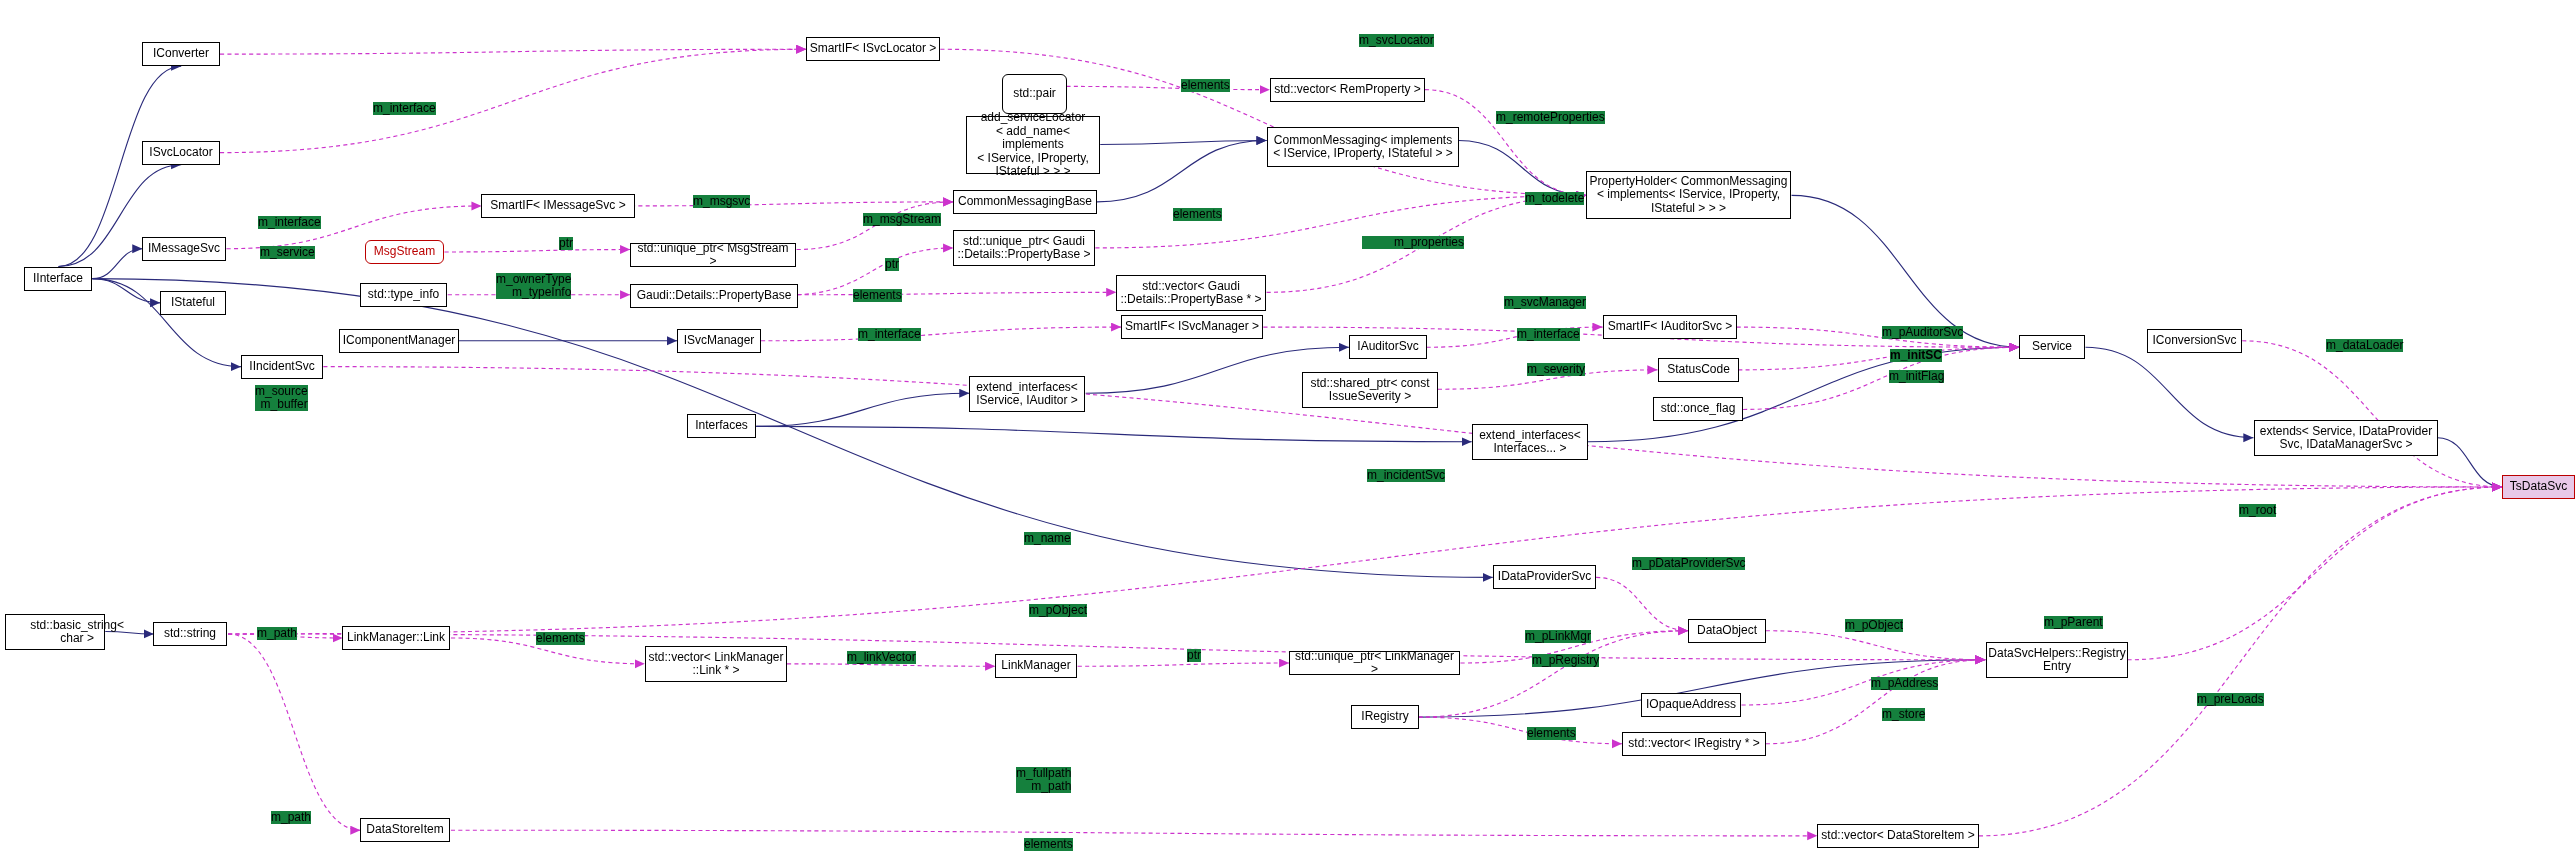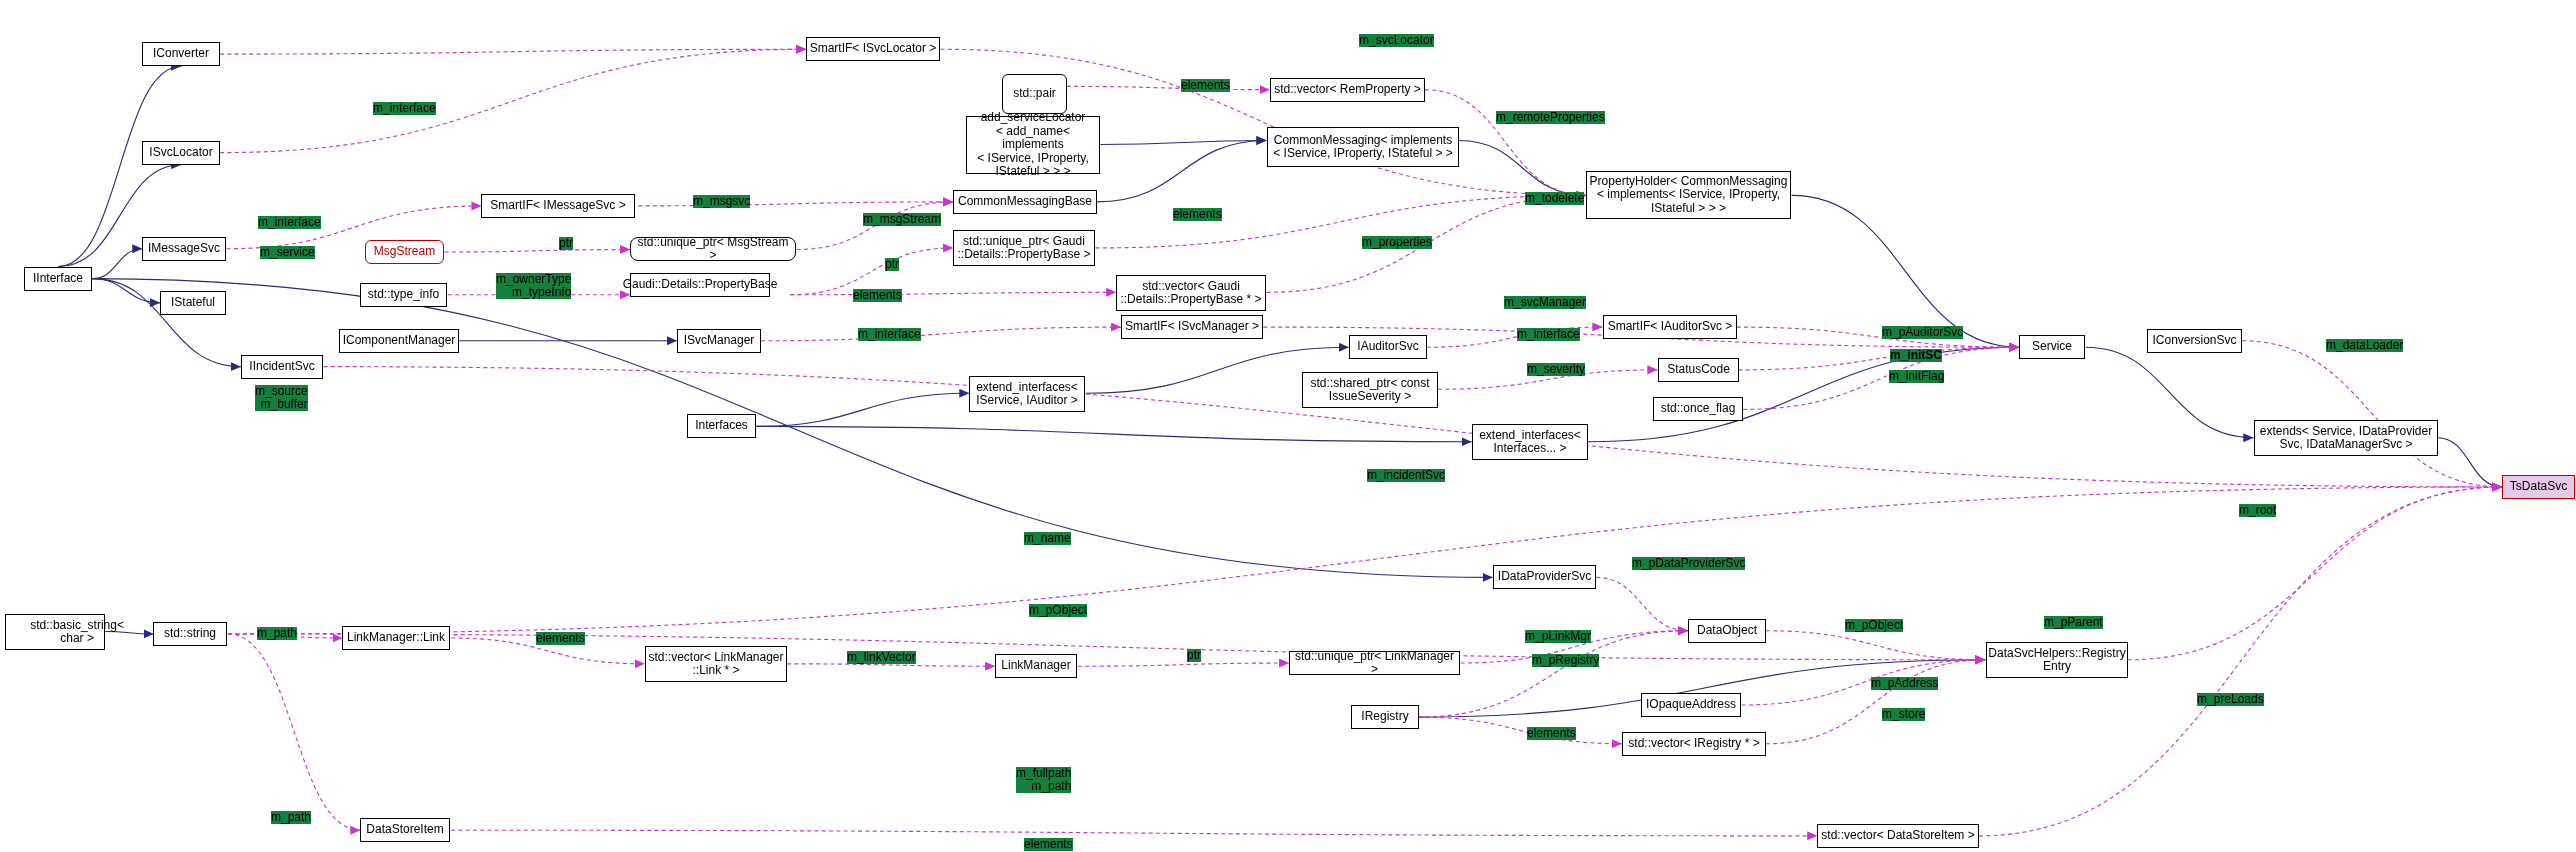--- a/index.html
+++ b/index.html
@@ -97,22 +97,22 @@
     <div class="node" style="left: 241px; top: 355px; width: 82px; height: 24px;">IIncidentSvc</div>
     <div class="node red" style="left: 365px; top: 240px; width: 79px; height: 24px; border-radius: 6px;">MsgStream</div>
     <div class="node" style="left: 360px; top: 283px; width: 87px; height: 24px;">std::type_info</div>
     <div class="node" style="left: 339px; top: 329px; width: 120px; height: 24px;">IComponentManager</div>
     <div class="node" style="left: 342px; top: 626px; width: 108px; height: 24px;">LinkManager::Link</div>
     <div class="node" style="left: 360px; top: 818px; width: 90px; height: 24px;">DataStoreItem</div>
     <div class="node" style="left: 4.8px; top: 614px; width: 100px; height: 36px; padding-left: 47px;">std::basic_string&lt;
 char &gt;</div>
     <div class="node" style="left: 153px; top: 622px; width: 74px; height: 24px;">std::string</div>
     <div class="node" style="left: 481px; top: 194px; width: 154px; height: 24px;">SmartIF&lt; IMessageSvc &gt;</div>
-    <div class="node" style="left: 630px; top: 237px; width: 166px; height: 24px; border-radius: 8px;">std::unique_ptr&lt; MsgStream &gt;</div>
-    <div class="node" style="left: 630px; top: 273px; width: 140px; height: 24px;">Gaudi::Details::PropertyBase</div>
+    <div class="node" style="left: 630px; top: 243px; width: 166px; height: 24px;">std::unique_ptr&lt; MsgStream &gt;</div>
+    <div class="node" style="left: 630px; top: 284px; width: 168px; height: 24px;">Gaudi::Details::PropertyBase</div>
     <div class="node" style="left: 677px; top: 329px; width: 84px; height: 24px;">ISvcManager</div>
     <div class="node" style="left: 645px; top: 646px; width: 142px; height: 36px;">std::vector&lt; LinkManager
 ::Link * &gt;</div>
     <div class="node" style="left: 687px; top: 414px; width: 69px; height: 24px;">Interfaces</div>
     <div class="node" style="left: 966px; top: 116px; width: 134px; height: 58px;">add_serviceLocator
 &lt; add_name&lt; implements
 &lt; IService, IProperty,
 IStateful &gt; &gt; &gt;</div>
     <div class="node" style="left: 1002px; top: 74px; width: 65px; height: 40px; border-radius: 6px;">std::pair</div>
     <div class="node" style="left: 806px; top: 37px; width: 134px; height: 24px;">SmartIF&lt; ISvcLocator &gt;</div>
@@ -158,21 +158,21 @@
     <div class="edge-label" style="left: 1496px; top: 111px;">m_remoteProperties</div>
     <div class="edge-label" style="left: 373px; top: 102px;">m_interface</div>
     <div class="edge-label" style="left: 258px; top: 216px;">m_interface</div>
     <div class="edge-label" style="left: 260px; top: 246px;">m_service</div>
     <div class="edge-label" style="left: 693px; top: 195px;">m_msgsvc</div>
     <div class="edge-label" style="left: 863px; top: 213px;">m_msgStream</div>
     <div class="edge-label" style="left: 559px; top: 237px;">ptr</div>
     <div class="edge-label" style="left: 1173px; top: 208px;">elements</div>
     <div class="edge-label" style="left: 1525px; top: 192px;">m_todelete</div>
     <div class="edge-label" style="left: 885px; top: 258px;">ptr</div>
-    <div class="edge-label" style="left: 1362px; top: 236px;">m_properties</div>
+    <div class="edge-label" style="left: 1362px; top: 236px; padding-left: 32px;">m_properties</div>
     <div class="edge-label" style="left: 496px; top: 273px;">m_ownerType
 m_typeInfo</div>
     <div class="edge-label" style="left: 853px; top: 289px;">elements</div>
     <div class="edge-label" style="left: 1504px; top: 296px;">m_svcManager</div>
     <div class="edge-label" style="left: 858px; top: 328px;">m_interface</div>
     <div class="edge-label" style="left: 1517px; top: 328px;">m_interface</div>
     <div class="edge-label" style="left: 1882px; top: 326px;">m_pAuditorSvc</div>
     <div class="edge-label" style="left: 1890px; top: 349px; font-weight: bold;">m_initSC</div>
     <div class="edge-label" style="left: 1889px; top: 370px;">m_initFlag</div>
     <div class="edge-label" style="left: 1527px; top: 363px;">m_severity</div>

